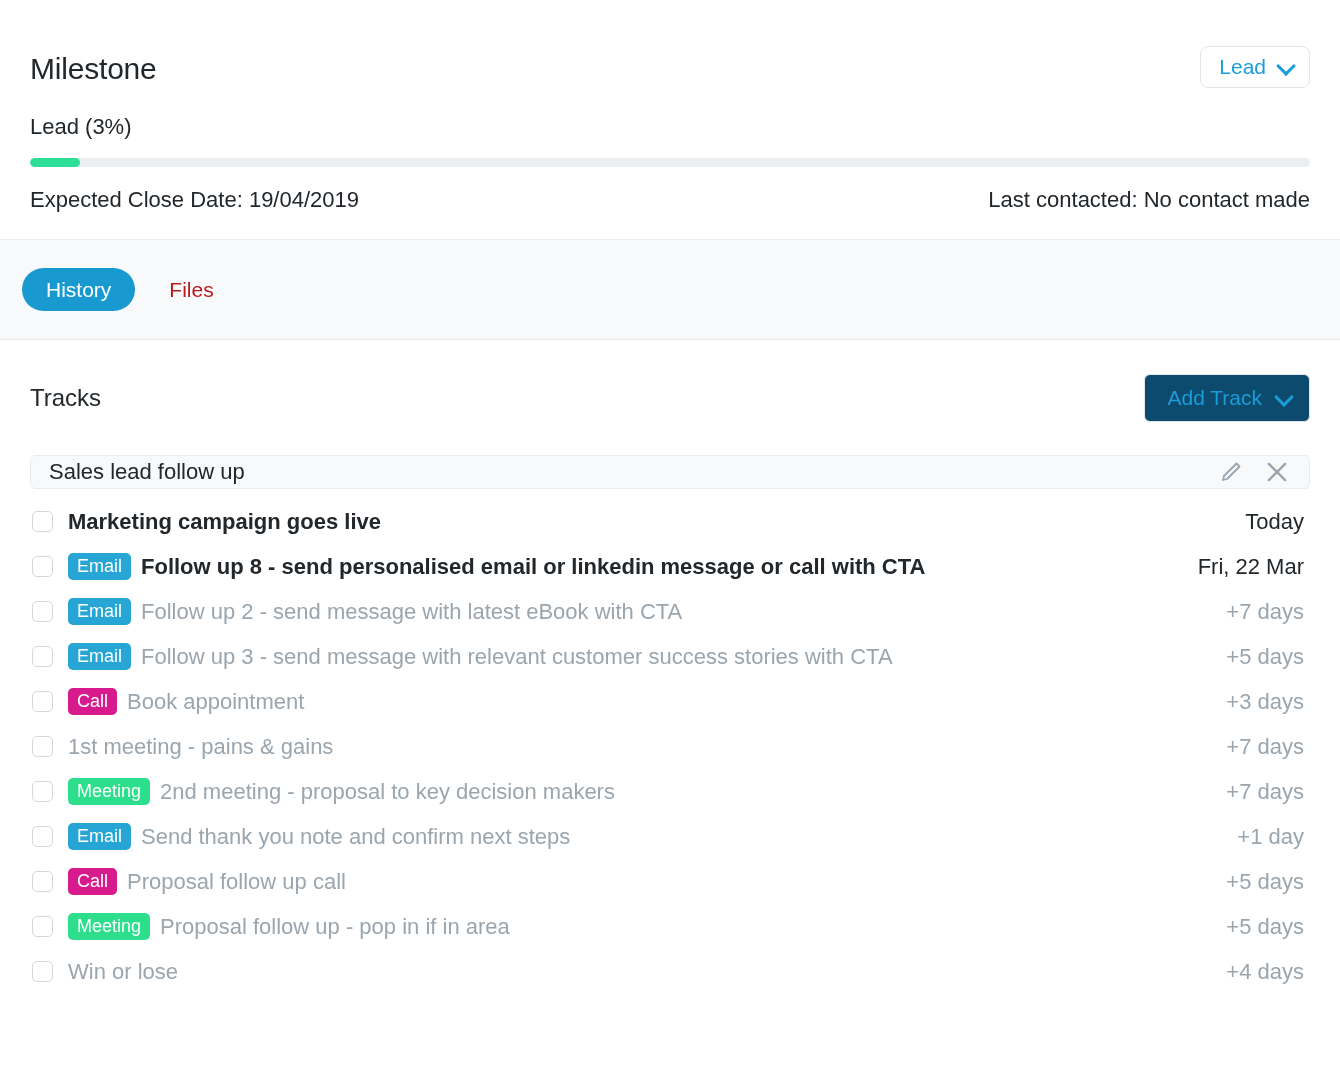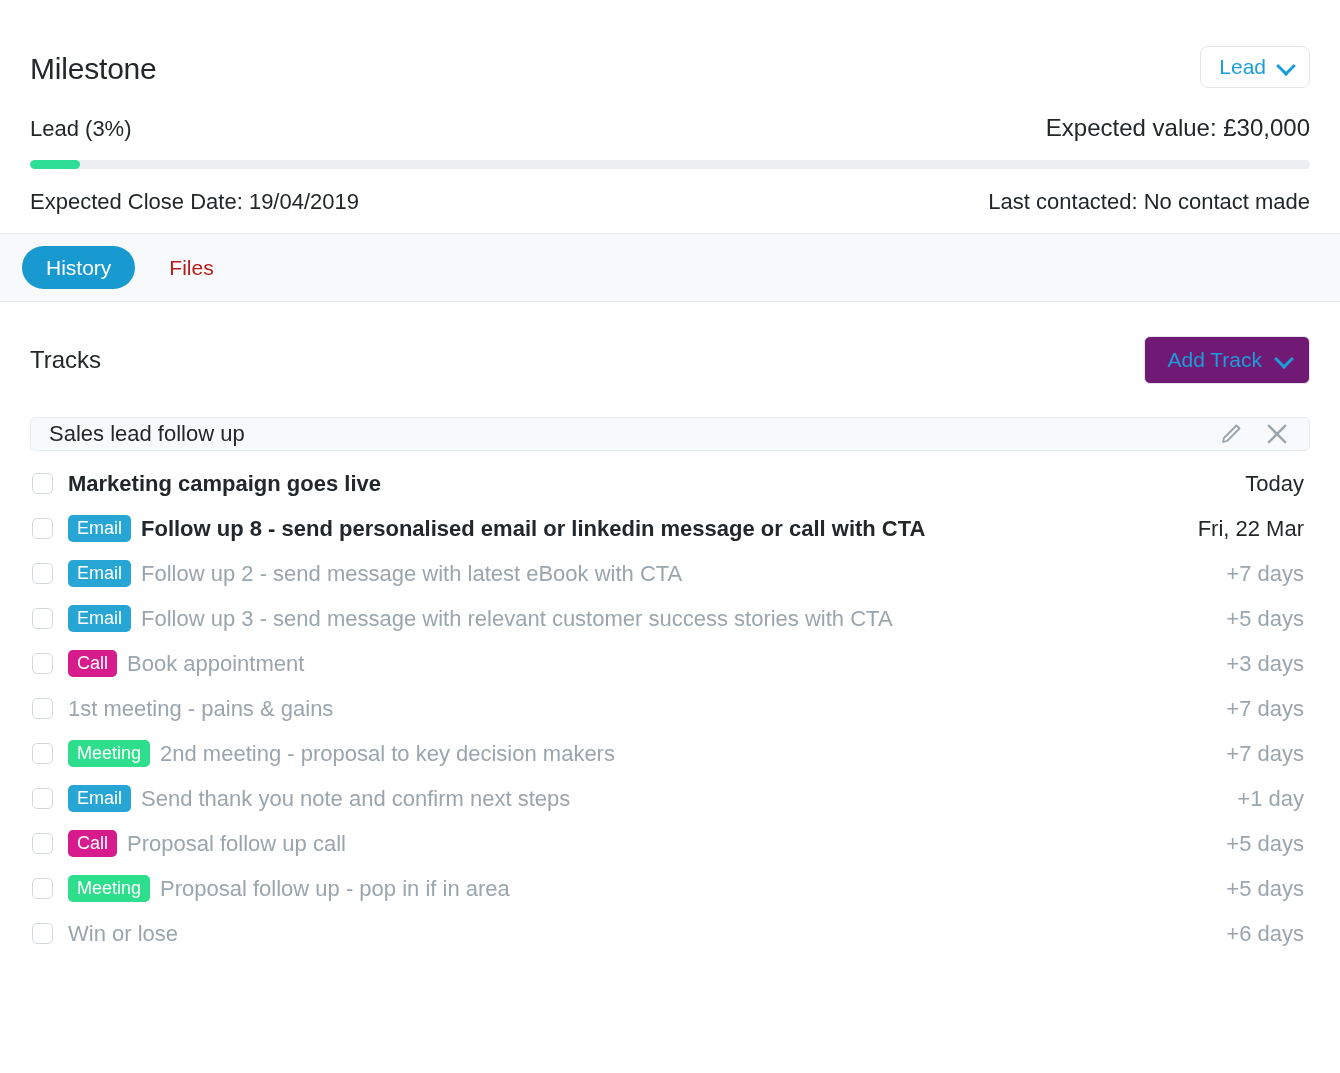--- a/index.html
+++ b/index.html
@@ -50,36 +50,36 @@
 
   .meta-row {
     display: flex; align-items: baseline; justify-content: space-between;
     margin-top: 20px;
   }
   .meta-left, .meta-right { font-size: 22px; color: #22272b; }
 
   
   .tabbar {
     background: #f7f9fa; border-top: 1px solid #e8ecef; border-bottom: 1px solid #e8ecef;
-    padding: 12px 22px; display: flex; align-items: flex-start; gap: 10px;
+    padding: 28px 22px; display: flex; align-items: flex-start; gap: 10px; margin-top: 8px;
   }
   .tab {
     font-size: 21px; padding: 11px 24px; border-radius: 30px; cursor: pointer;
     color: #b91c1c; line-height: 1;
   }
   .tab.active { background: #189ad0; color: #ffffff; }
 
   
   .tracks-head {
     display: flex; align-items: center; justify-content: space-between;
     padding: 34px 30px 0 30px;
   }
   .tracks-title { font-size: 24px; color: #22272b; }
   .addtrack-btn {
-    border: 1px solid #e2e6ea; border-radius: 6px; background: #701a75;
+    border: 1px solid #e2e6ea; border-radius: 6px; background: #0c4a6e;
     color: #1b9dd9; font-size: 21px; font-family: "Liberation Sans", sans-serif;
     padding: 12px 18px 13px 22px; display: inline-flex; align-items: center;
     gap: 14px; cursor: pointer; line-height: 1; margin-left: 46px;
   }
 
   .track-card { padding: 0 30px; margin-top: 33px; }
   .track-header {
     background: #f7f9fa; border: 1px solid #e8ecef; border-radius: 5px;
     height: 34px; display: flex; align-items: center;
     padding: 0 14px 0 18px;
@@ -121,21 +121,20 @@
     <div class="header-top">
       <div class="milestone-title">Milestone</div>
       <div class="dropdown-btn">
         <span>Lead</span>
         <span class="chev"></span>
       </div>
     </div>
 
     <div class="stage-row">
       <div class="stage-label">Lead (3%)</div>
-      <div class="expected-value">Expected value: £30,000</div>
     </div>
 
     <div class="progress-track">
       <div class="progress-fill" id="progress-fill" style="width: 3.9%; background: rgb(45, 223, 150);"></div>
     </div>
 
     <div class="meta-row">
       <div class="meta-left">Expected Close Date: 19/04/2019</div>
       <div class="meta-right">Last contacted: No contact made</div>
     </div>
@@ -238,18 +237,18 @@
           <div class="cb"></div>
           <span class="badge meeting">Meeting</span>
           <span class="task-text">Proposal follow up - pop in if in area</span>
           <span class="spacer"></span>
           <span class="task-date">+5 days</span>
         </div>
         <div class="task-row">
           <div class="cb"></div>
           <span class="task-text">Win or lose</span>
           <span class="spacer"></span>
-          <span class="task-date">+6 days</span>
+          <span class="task-date">+4 days</span>
         </div>
       </div>
   </div>
 
 </div>
 
 </body></html>

